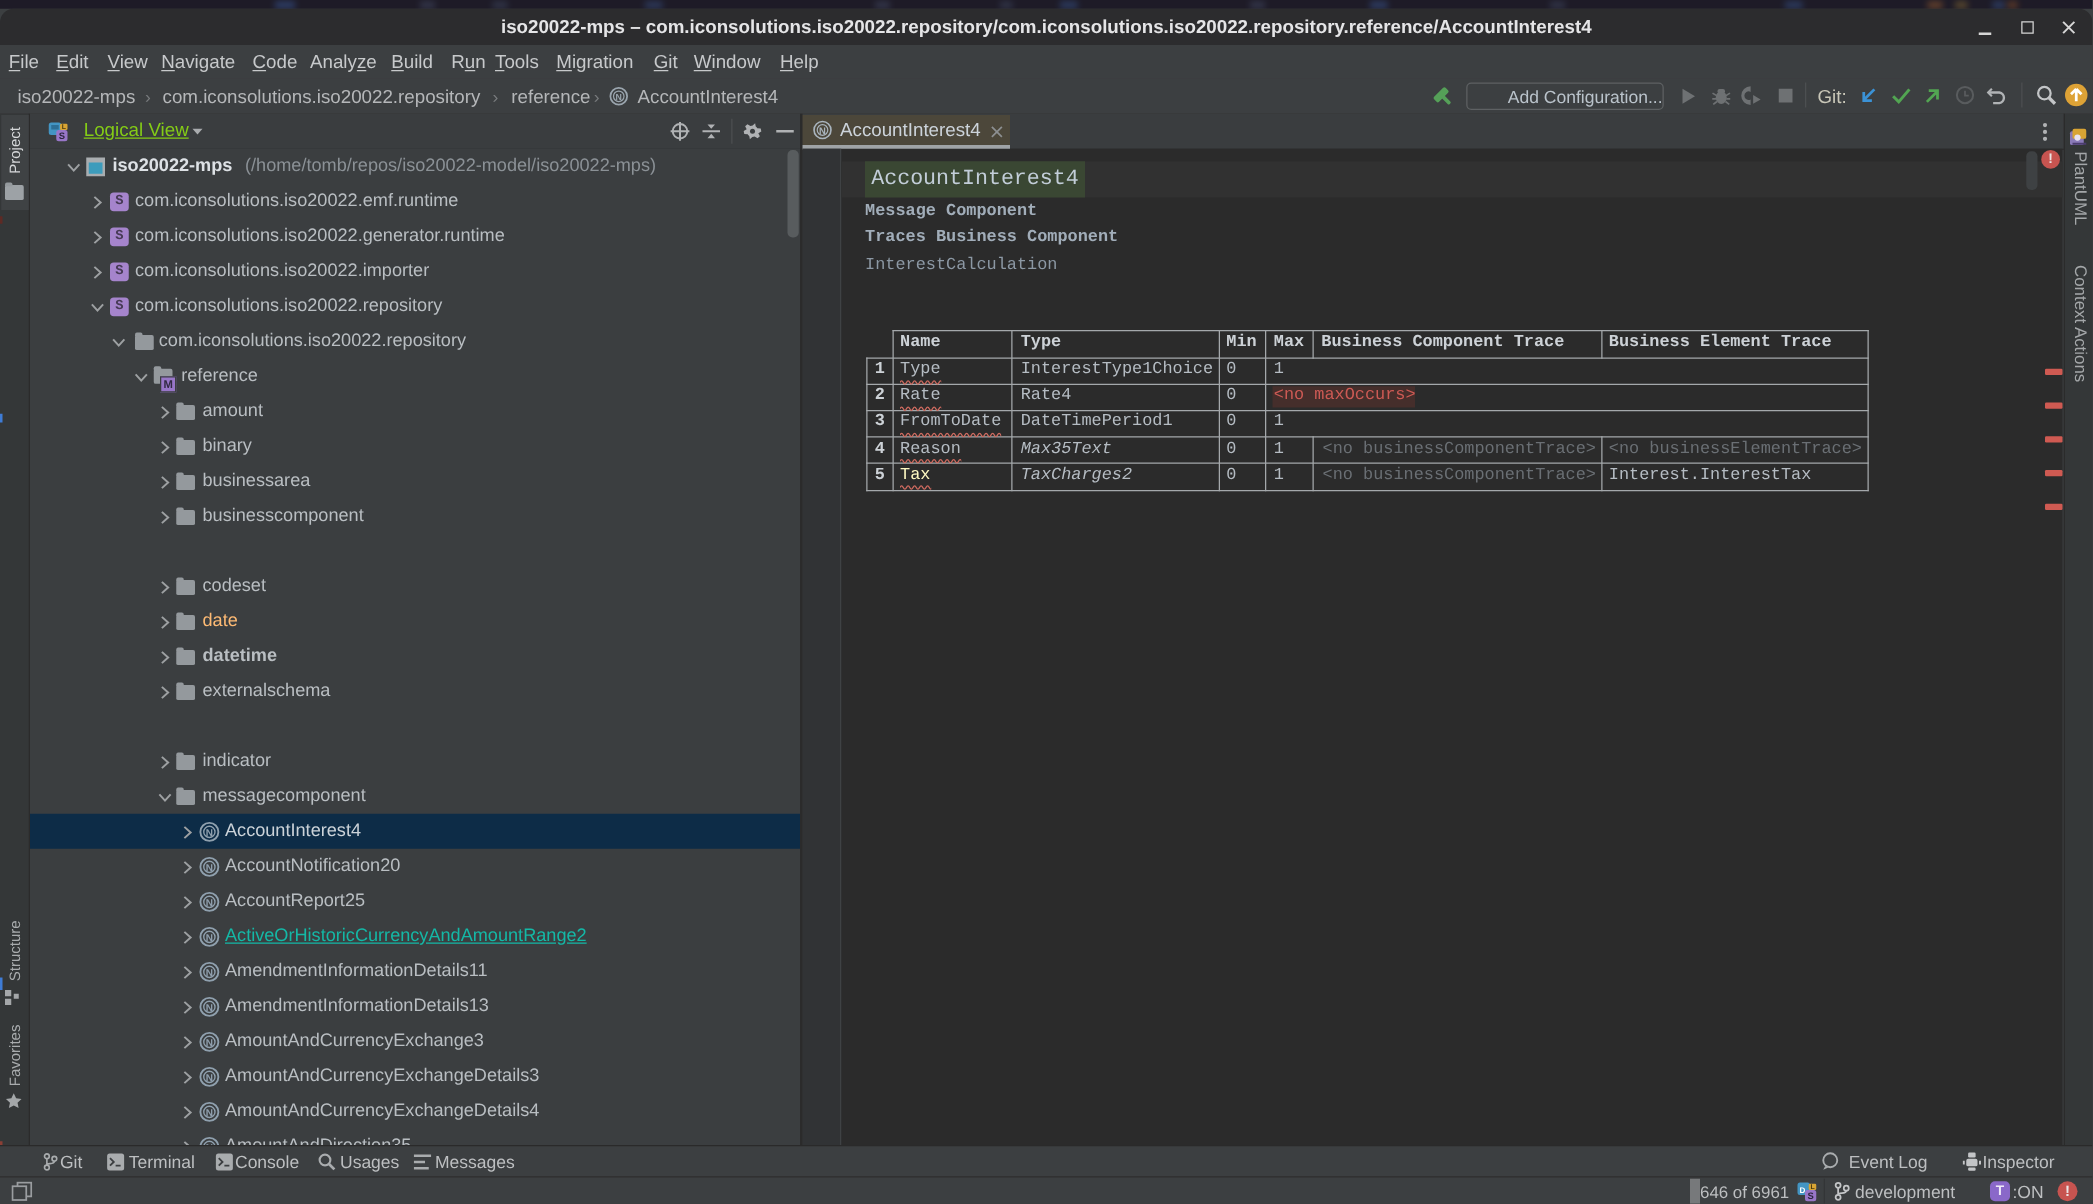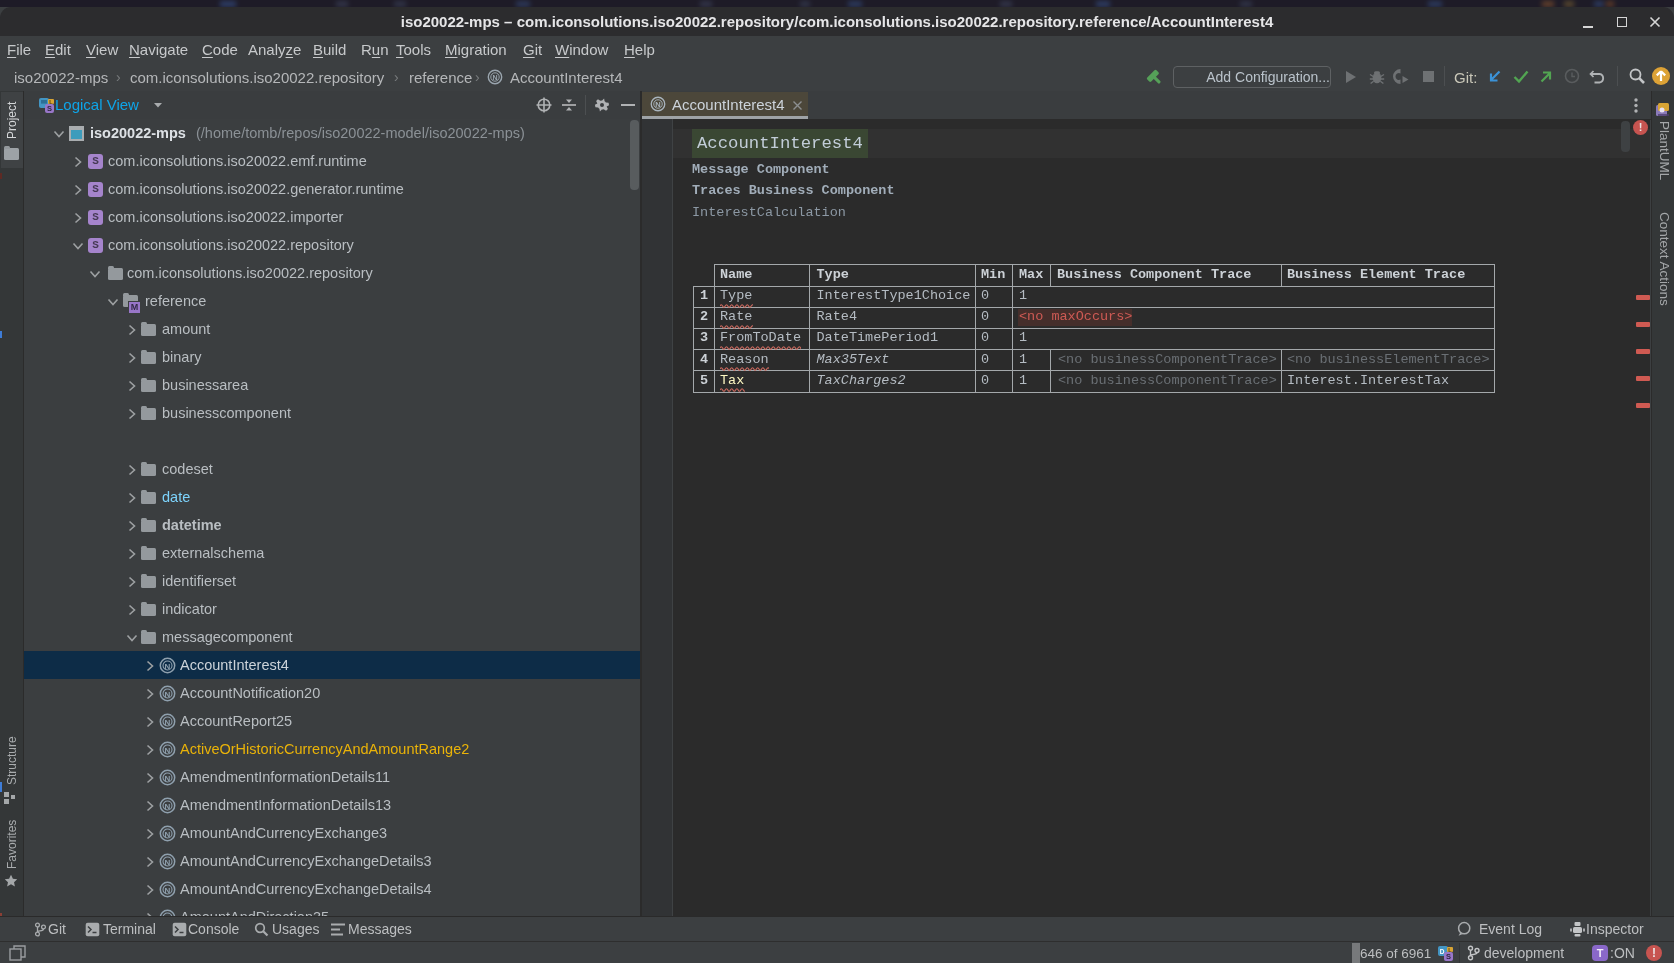--- a/index.html
+++ b/index.html
@@ -139,21 +139,21 @@
 </div>
 <div class="abs" id="headband">
 <svg style="position:absolute;left:14px;top:6px;" width="17" height="17" viewBox="0 0 17 17">
       <rect x="1" y="1" width="10" height="10" rx="2" fill="#4395c3"></rect>
       <rect x="3" y="3" width="6" height="3.6" fill="#2d6f96"></rect>
       <rect x="7" y="7" width="9" height="9" rx="2" fill="#9876c8"></rect>
       <text x="11.5" y="14.2" font-size="7.5" font-weight="bold" fill="#2e2640" text-anchor="middle" font-family="Liberation Sans">S</text>
       <rect x="10" y="2" width="6" height="5" rx="1" fill="#d8a434"></rect>
       <text x="13" y="6.6" font-size="5.5" font-weight="bold" fill="#4a3a10" text-anchor="middle" font-family="Liberation Sans">L</text>
     </svg>
-<span style="position:absolute;left:31px;top:5px;font-size:15px;color:#0ea5e9;">Logical View</span>
+<span style="position:absolute;left:43px;top:5px;font-size:15px;color:#84cc16;text-decoration:underline;">Logical View</span>
 <svg style="position:absolute;left:129px;top:11px;" width="10" height="7" viewBox="0 0 10 7">
       <path d="M1 1 L5 5.5 L9 1 Z" fill="#a9acae"></path>
     </svg>
 <svg style="position:absolute;left:512px;top:6px;" width="16" height="16" viewBox="0 0 16 16">
       <circle cx="8" cy="8" r="5.8" fill="none" stroke="#b0b2b4" stroke-width="1.6"></circle>
       <path d="M8 0.5 L8 15.5 M0.5 8 L15.5 8" stroke="#b0b2b4" stroke-width="1.6"></path>
     </svg>
 <svg style="position:absolute;left:537px;top:6px;" width="16" height="16" viewBox="0 0 16 16">
       <path d="M1 8 L15 8" stroke="#b0b2b4" stroke-width="1.7"></path>
       <path d="M8 6 L5 2.5 L11 2.5 Z M8 10 L5 13.5 L11 13.5 Z" fill="#b0b2b4"></path>
@@ -288,42 +288,35 @@
         <path d="M1.5 1.5 L6.5 6 L1.5 10.5" stroke="#9da0a2" stroke-width="1.6" fill="none"></path>
       </svg>
       <div class="gray-folder" style="left:117px;top:9px;"></div>
       <span class="txt" style="left:138px;color:#b9bec2;">codeset</span>
     </div>
 <div class="trow" style="top:364px;">
       <svg class="abs" style="left:104px;top:9px;" width="8" height="12" viewBox="0 0 8 12">
         <path d="M1.5 1.5 L6.5 6 L1.5 10.5" stroke="#9da0a2" stroke-width="1.6" fill="none"></path>
       </svg>
       <div class="gray-folder" style="left:117px;top:9px;"></div>
-      <span class="txt" style="left:138px;color:#7dd3fc;">date</span>
+      <span class="txt" style="left:138px;color:#fdba74;">date</span>
     </div>
 <div class="trow" style="top:392px;font-weight:bold;">
       <svg class="abs" style="left:104px;top:9px;" width="8" height="12" viewBox="0 0 8 12">
         <path d="M1.5 1.5 L6.5 6 L1.5 10.5" stroke="#9da0a2" stroke-width="1.6" fill="none"></path>
       </svg>
       <div class="gray-folder" style="left:117px;top:9px;"></div>
       <span class="txt" style="left:138px;color:#b9bec2;">datetime</span>
     </div>
 <div class="trow" style="top:420px;">
       <svg class="abs" style="left:104px;top:9px;" width="8" height="12" viewBox="0 0 8 12">
         <path d="M1.5 1.5 L6.5 6 L1.5 10.5" stroke="#9da0a2" stroke-width="1.6" fill="none"></path>
       </svg>
       <div class="gray-folder" style="left:117px;top:9px;"></div>
       <span class="txt" style="left:138px;color:#b9bec2;">externalschema</span>
-    </div>
-<div class="trow" style="top:448px;">
-      <svg class="abs" style="left:104px;top:9px;" width="8" height="12" viewBox="0 0 8 12">
-        <path d="M1.5 1.5 L6.5 6 L1.5 10.5" stroke="#9da0a2" stroke-width="1.6" fill="none"></path>
-      </svg>
-      <div class="gray-folder" style="left:117px;top:9px;"></div>
-      <span class="txt" style="left:138px;color:#b9bec2;">identifierset</span>
     </div>
 <div class="trow" style="top:476px;">
       <svg class="abs" style="left:104px;top:9px;" width="8" height="12" viewBox="0 0 8 12">
         <path d="M1.5 1.5 L6.5 6 L1.5 10.5" stroke="#9da0a2" stroke-width="1.6" fill="none"></path>
       </svg>
       <div class="gray-folder" style="left:117px;top:9px;"></div>
       <span class="txt" style="left:138px;color:#b9bec2;">indicator</span>
     </div>
 <div class="trow" style="top:504px;">
       <svg class="abs" style="left:102px;top:11px;" width="12" height="8" viewBox="0 0 12 8">
@@ -367,21 +360,21 @@
     </div>
 <div class="trow" style="top:616px;">
       <svg class="abs" style="left:122px;top:9px;" width="8" height="12" viewBox="0 0 8 12">
         <path d="M1.5 1.5 L6.5 6 L1.5 10.5" stroke="#9da0a2" stroke-width="1.6" fill="none"></path>
       </svg>
       <svg class="abs" style="left:135px;top:6px;" width="17" height="17" viewBox="0 0 17 17">
         <circle cx="8.5" cy="8.5" r="7.2" fill="none" stroke="#8fa0ae" stroke-width="1.5"></circle>
         <circle cx="8.5" cy="8.5" r="4.5" fill="none" stroke="#8fa0ae" stroke-width="1.1"></circle>
         <text x="8.5" y="11.6" font-size="8" font-weight="bold" fill="#8fa0ae" text-anchor="middle" font-family="Liberation Sans">N</text>
       </svg>
-      <span class="txt" style="left:156px;color:#eab308;">ActiveOrHistoricCurrencyAndAmountRange2</span>
+      <span class="txt" style="left:156px;color:#14b8a6;text-decoration:underline;">ActiveOrHistoricCurrencyAndAmountRange2</span>
     </div>
 <div class="trow" style="top:644px;">
       <svg class="abs" style="left:122px;top:9px;" width="8" height="12" viewBox="0 0 8 12">
         <path d="M1.5 1.5 L6.5 6 L1.5 10.5" stroke="#9da0a2" stroke-width="1.6" fill="none"></path>
       </svg>
       <svg class="abs" style="left:135px;top:6px;" width="17" height="17" viewBox="0 0 17 17">
         <circle cx="8.5" cy="8.5" r="7.2" fill="none" stroke="#8fa0ae" stroke-width="1.5"></circle>
         <circle cx="8.5" cy="8.5" r="4.5" fill="none" stroke="#8fa0ae" stroke-width="1.1"></circle>
         <text x="8.5" y="11.6" font-size="8" font-weight="bold" fill="#8fa0ae" text-anchor="middle" font-family="Liberation Sans">N</text>
       </svg>

